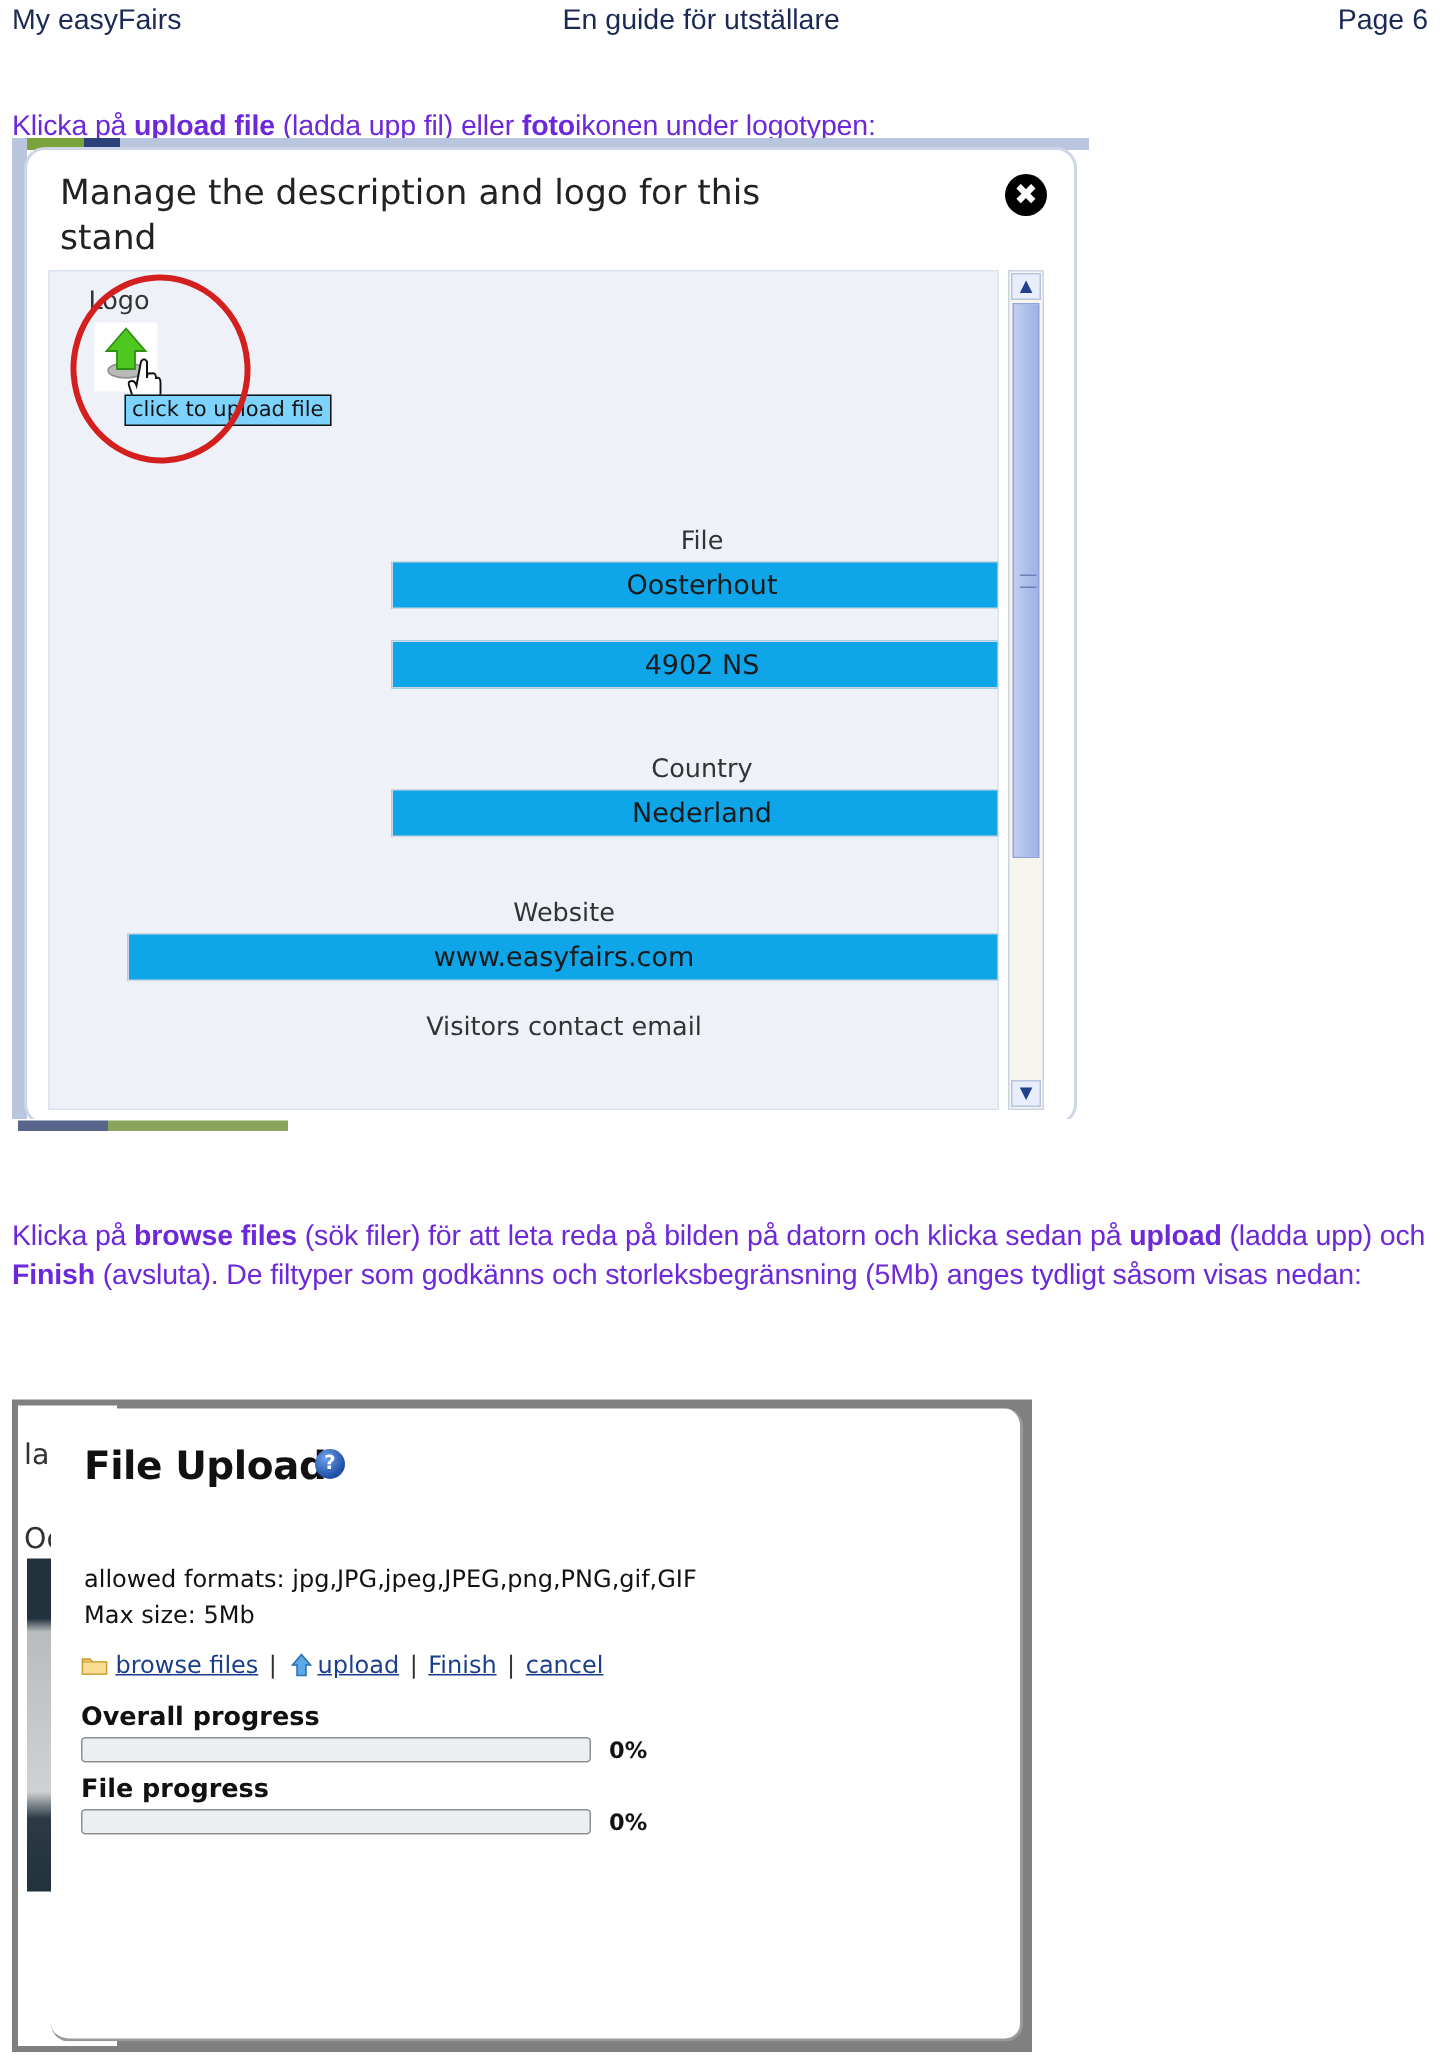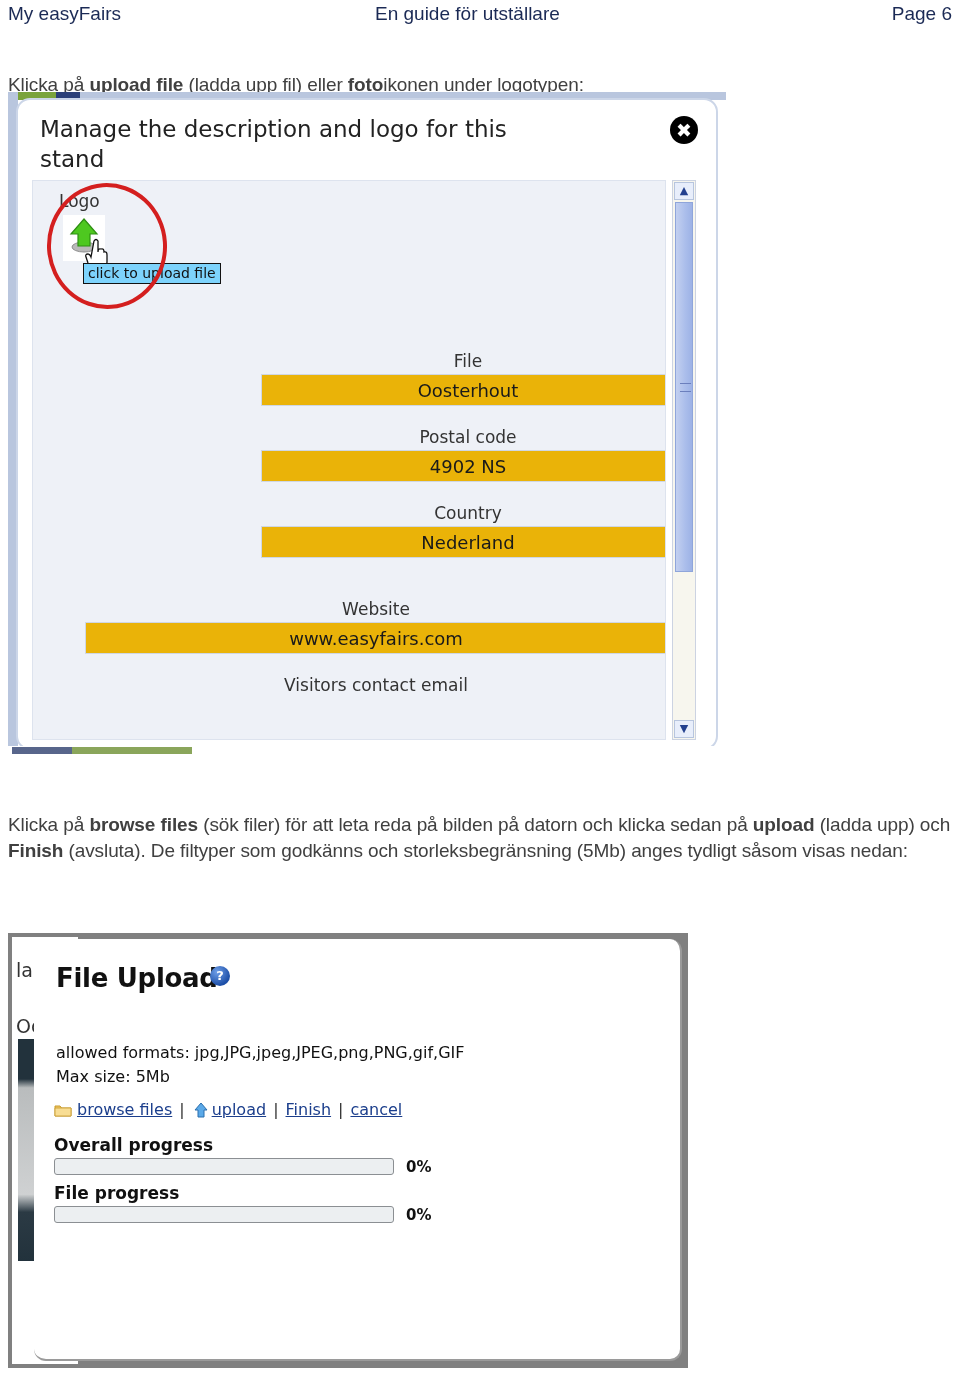--- a/index.html
+++ b/index.html
@@ -24,21 +24,21 @@
     color: #1b2a55;
     font-size: 19px;
   }
   .ph-left   { position: absolute; left: 8px;  top: 3px; }
   .ph-center { position: absolute; left: 375px; top: 3px; }
   .ph-right  { position: absolute; right: 8px; top: 3px; }
 
   
   .instruction {
     position: absolute;
-    color: #404040;
+    color: #6d28d9;
     font-size: 19px;
     line-height: 26px;
     letter-spacing: -0.1px;
   }
   .instr-1 { left: 8px; top: 72px; width: 930px; }
   .instr-2 { left: 8px; top: 812px; width: 945px; }
   .instruction b { font-weight: bold; }
 
   
   .shot1 {
@@ -156,21 +156,21 @@
   
   .fgroup { position: absolute; }
   .fgroup .flabel {
     font-size: 17px;
     color: #333333;
     font-family: "DejaVu Sans", sans-serif;
     display: block;
     margin-bottom: 3px;
   }
   .fgroup .finput {
-    background: #eab308;
+    background: #0ea5e9;
     border: 1px solid #cfd7e4;
     height: 32px;
     line-height: 32px;
     padding: 0 8px;
     font-size: 18px;
     color: #1a1a1a;
     font-family: "DejaVu Sans", sans-serif;
     box-sizing: border-box;
     overflow: hidden;
     white-space: nowrap;
@@ -396,21 +396,20 @@
         <div class="tooltip">click to upload file</div>
 
         <div class="red-ellipse"></div>
 
         <div class="fgroup f-city">
           <span class="flabel">File</span>
           <div class="finput">Oosterhout</div>
         </div>
 
         <div class="fgroup f-postal">
-          <span class="flabel">Postal code</span>
           <div class="finput">4902 NS</div>
         </div>
 
         <div class="fgroup f-country">
           <span class="flabel">Country</span>
           <div class="finput">Nederland</div>
         </div>
 
         <div class="fgroup f-website">
           <span class="flabel">Website</span>

